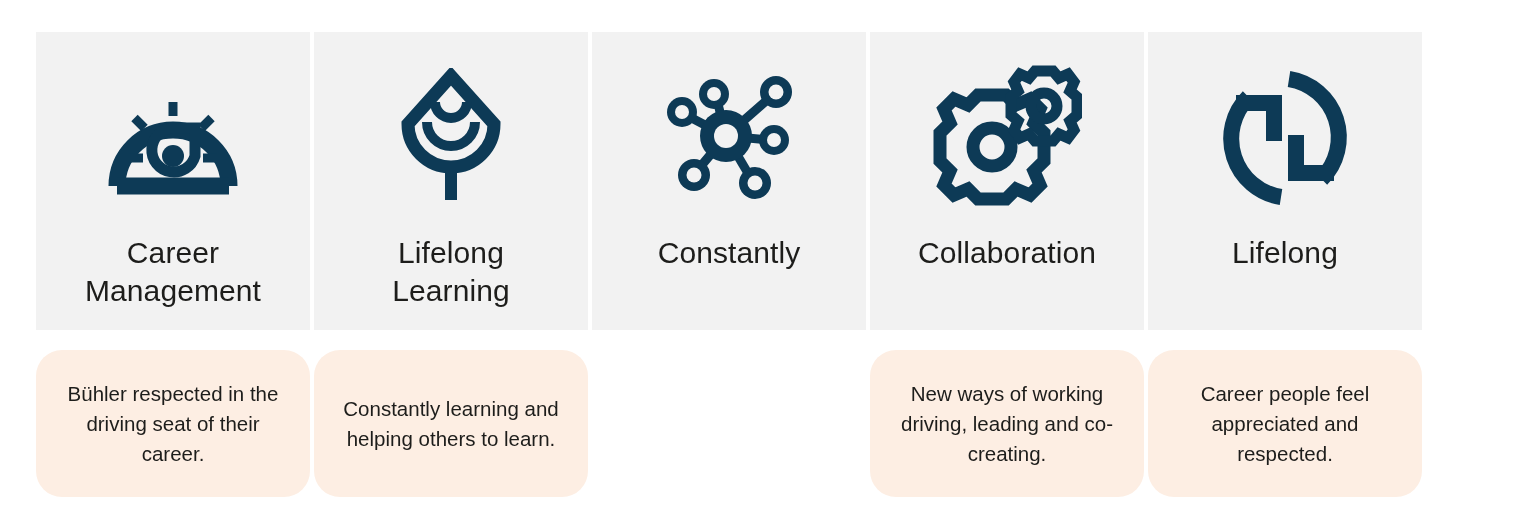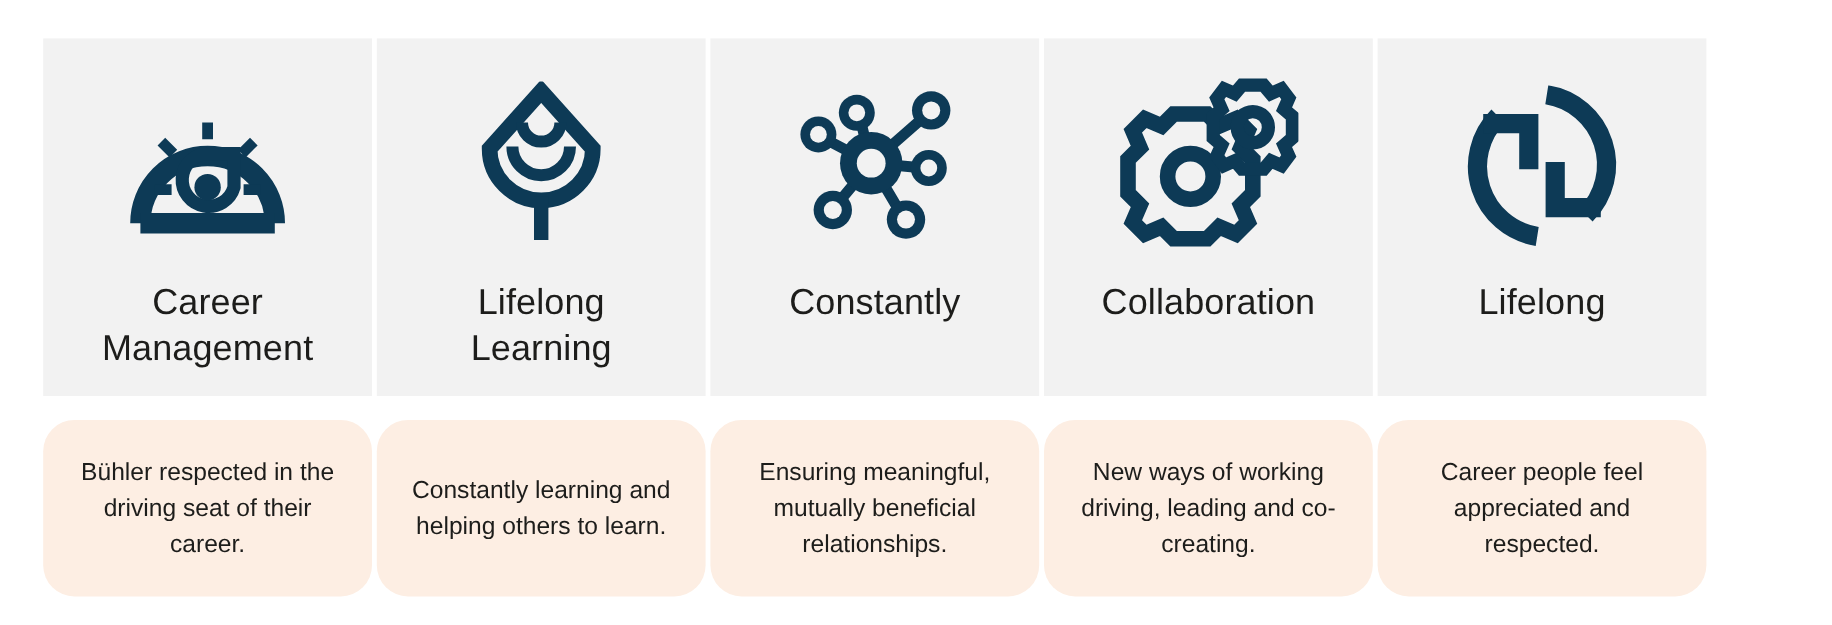--- a/index.html
+++ b/index.html
@@ -162,23 +162,20 @@
               <circle cx="60" cy="26" r="7"></circle>
               <circle cx="122" cy="24" r="7.5"></circle>
               <circle cx="120" cy="72" r="7"></circle>
               <circle cx="101" cy="115" r="7.5"></circle>
               <circle cx="40" cy="107" r="7.5"></circle>
             </g>
           </svg>
         </div>
         <div class="tile-title">Constantly</div>
       </div>
-      <div class="caption">
-        <div class="caption-text">Ensuring meaningful, mutually beneficial relationships.</div>
-      </div>
     </div>
 
     <div class="column">
       <div class="tile">
         <div class="icon-wrap">
           <svg width="150" height="146" viewBox="0 0 150 146" aria-hidden="true">
             <g fill="none" stroke="#0d3a56" stroke-width="13" stroke-linejoin="miter">
 
               <path d="M46 30 H74 L84 40 L98 34 L108 44 L102 58 L112 68 V96 L102 106 L108 120 L98 130 L84 124 L74 134 H46 L36 124 L22 130 L12 120 L18 106 L8 96 V68 L18 58 L12 44 L22 34 L36 40 Z"></path>
               <circle cx="60" cy="82" r="19"></circle>

